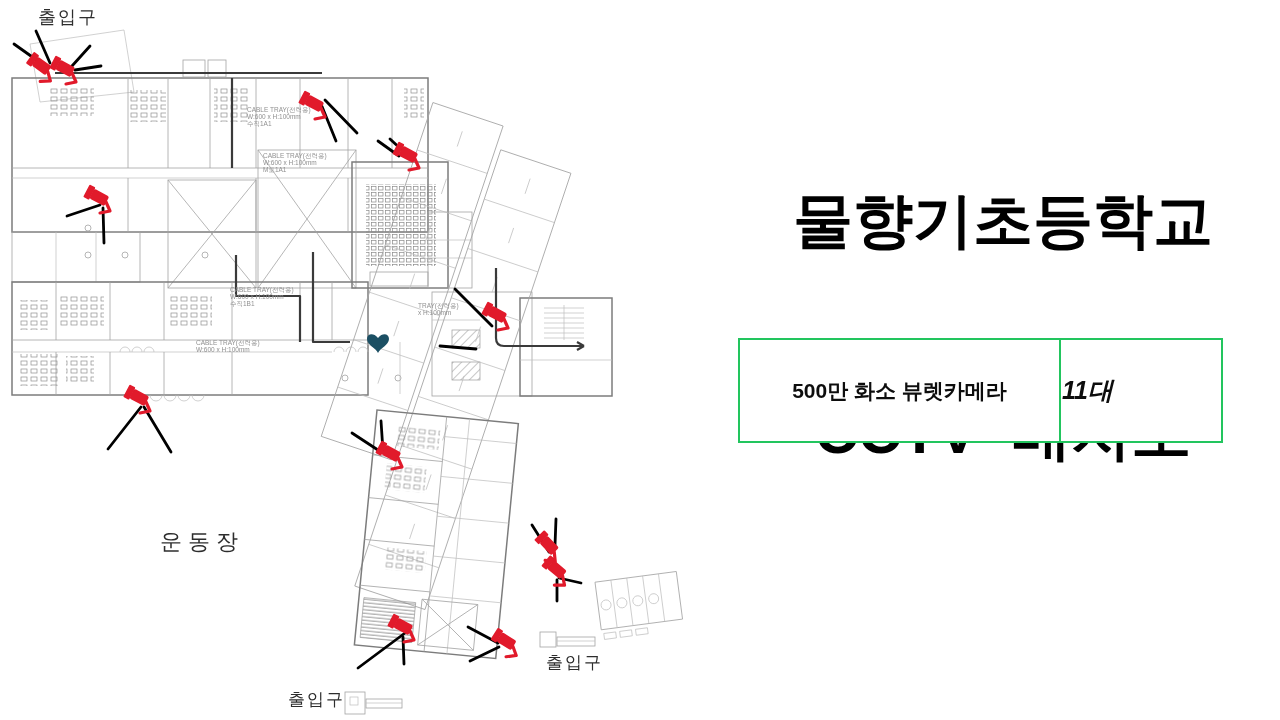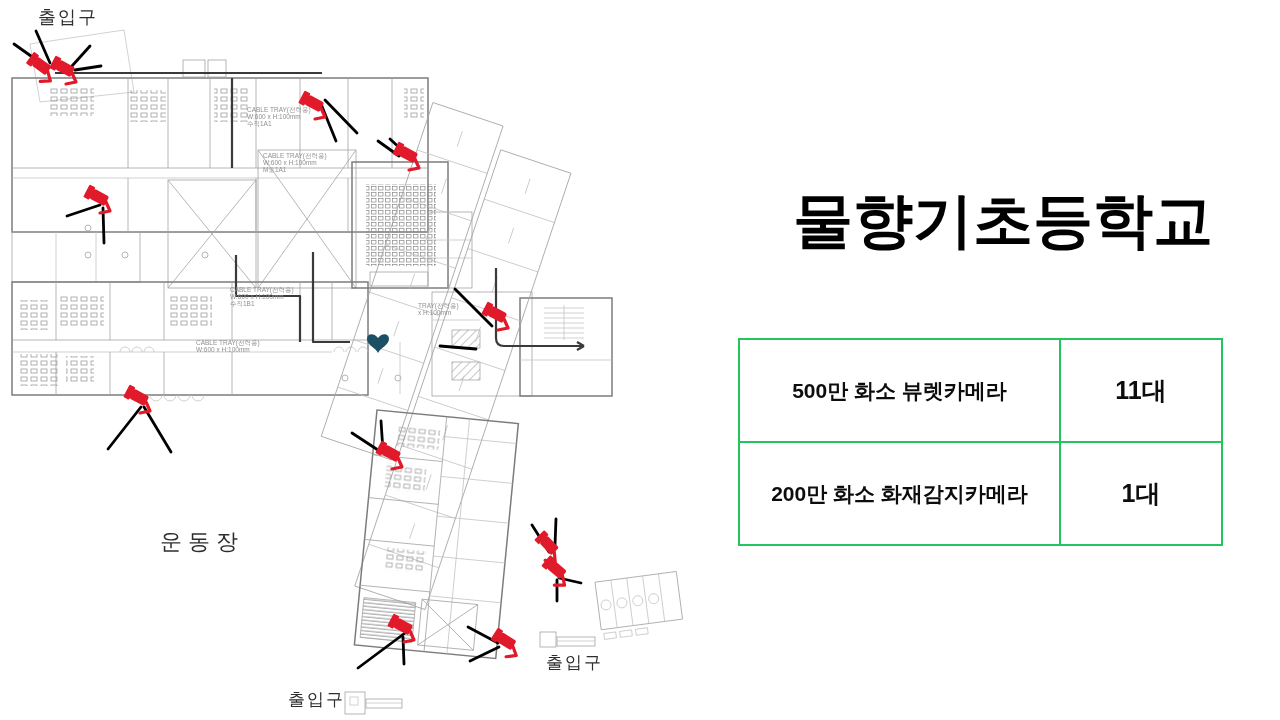--- a/index.html
+++ b/index.html
@@ -13,21 +13,21 @@
   .thin{fill:none;stroke:#a3a3a3;stroke-width:0.8;}
   .lite{fill:none;stroke:#bdbdbd;stroke-width:0.7;}
   .dark{fill:none;stroke:#3a3a3a;stroke-width:2.2;stroke-linejoin:round;}
   
   .right-panel{position:absolute;left:720px;top:0;width:580px;height:664px;}
   .title{margin:44px 24px 0 10px;text-align:center;font-size:60px;font-weight:900;
          line-height:1.18;color:#000;white-space:pre;letter-spacing:0;}
   table.summary{position:absolute;left:18px;top:338px;border-collapse:collapse;background:#fff;}
   table.summary td{border:2px solid #22c55e;color:#0d0d0d;}
   td.type{width:307px;height:101px;font-size:21px;font-weight:700;text-align:center;padding:0 6px;}
-  td.count{width:158px;font-size:25px;font-weight:700;text-align:center;}
+  td.count{width:158px;font-size:25px;font-weight:700;font-style:italic;}
 </style>
 </head>
 <body>
 
 <div class="stage">
 
   <div class="plan-area">
     <svg id="plan-svg" width="700" height="720" viewBox="0 0 700 720">
       <defs>
         <pattern id="desks" width="10" height="8" patternUnits="userSpaceOnUse">
@@ -322,20 +322,16 @@
     <div class="title">
       <div>물향기초등학교</div>
       <div>CCTV  배치도</div>
     </div>
     <table class="summary">
       <tbody>
         <tr>
           <td class="type">500만 화소 뷰렛카메라</td>
           <td class="count">11대</td>
         </tr>
-        <tr>
-          <td class="type">200만 화소 화재감지카메라</td>
-          <td class="count">1대</td>
-        </tr>
       </tbody>
     </table>
   </div>
 </div>
 
 </body></html>

